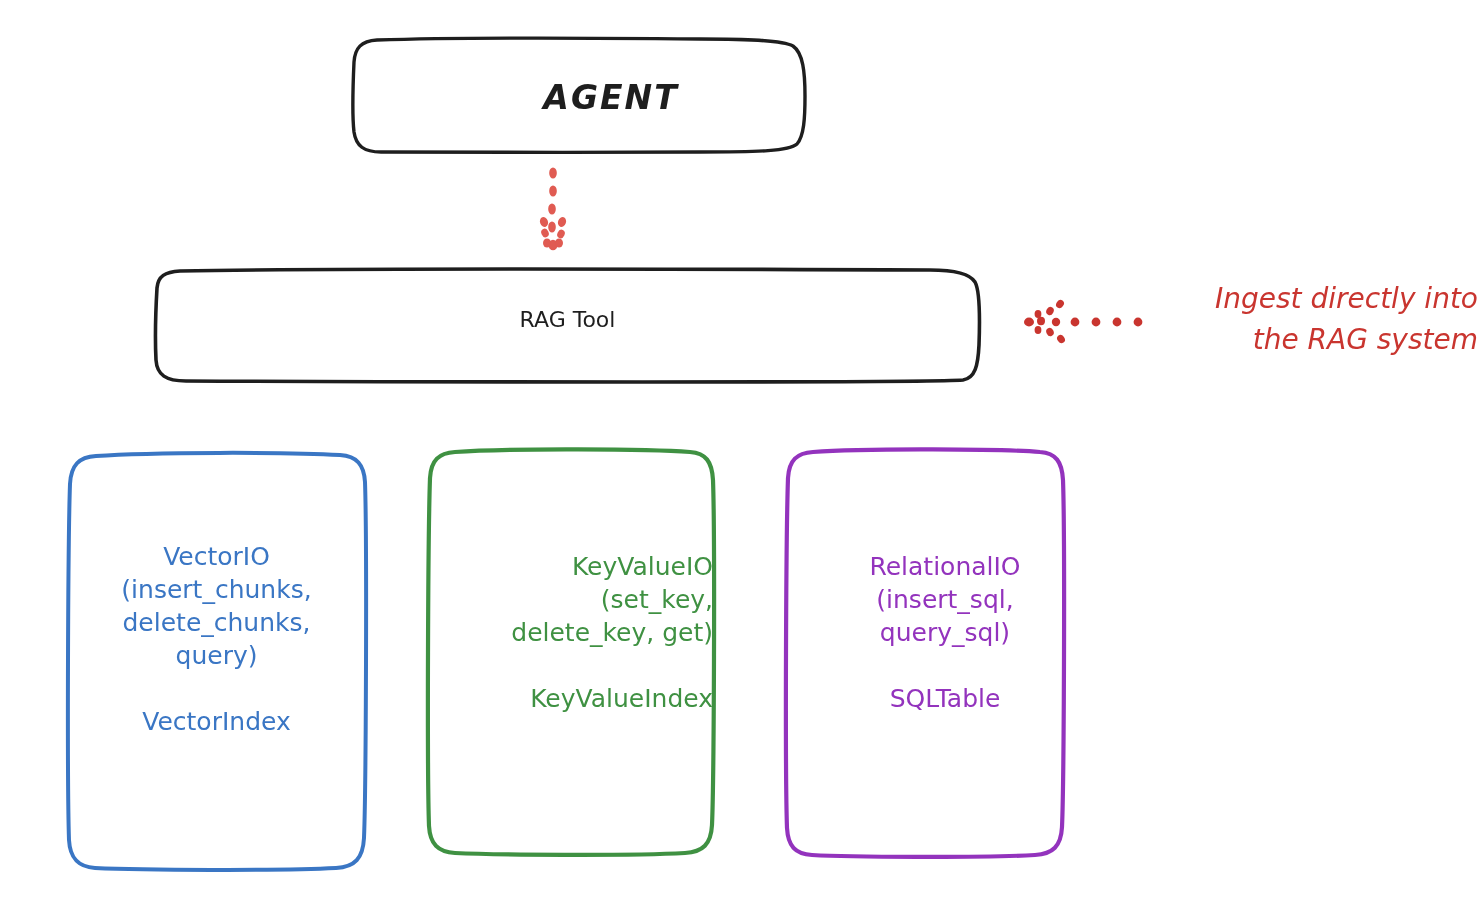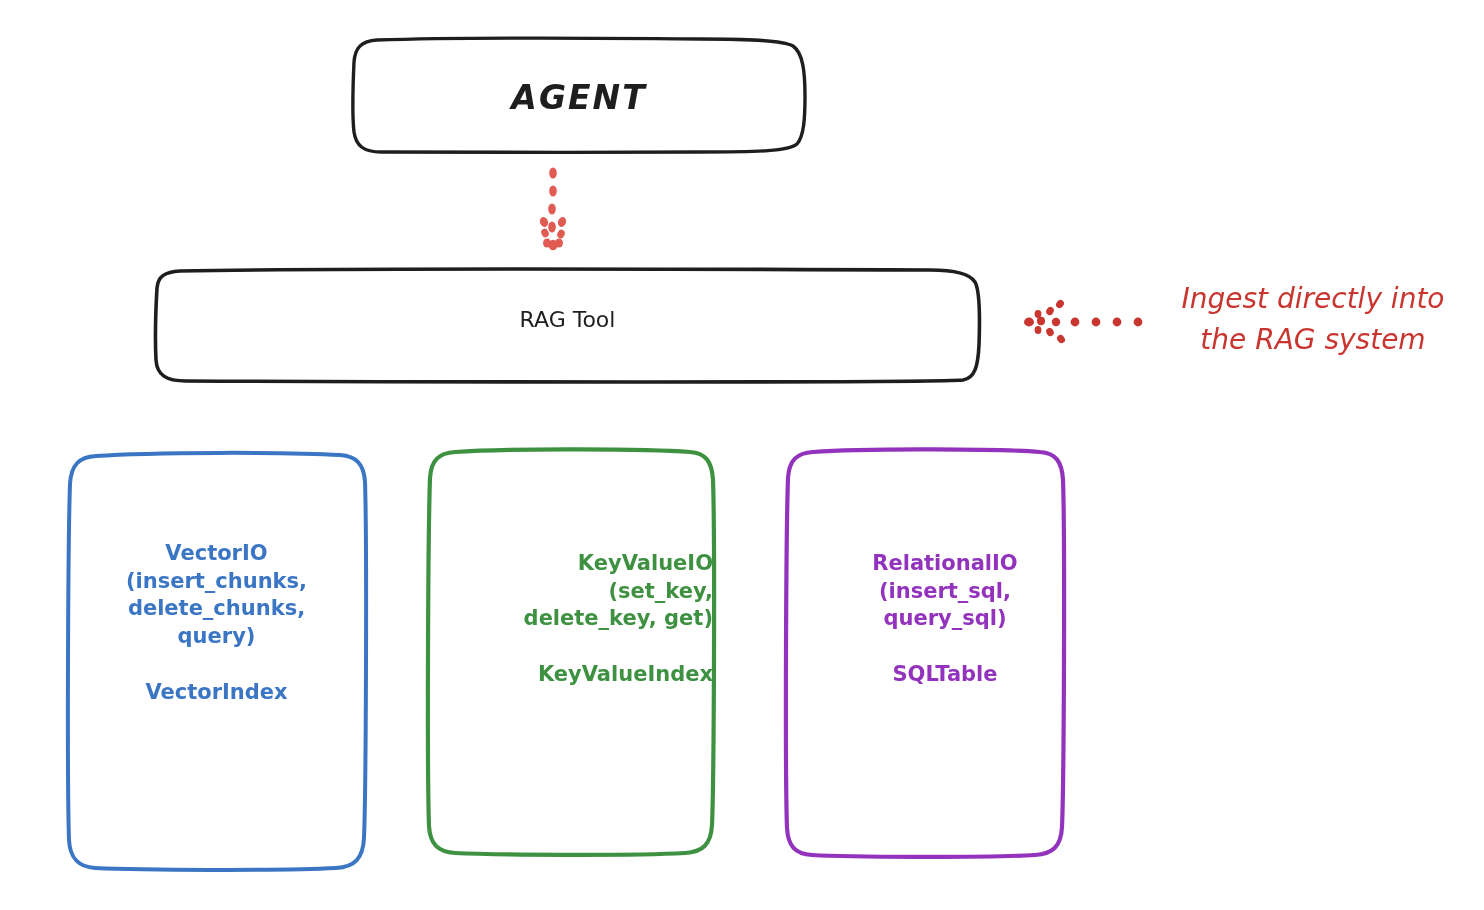--- a/index.html
+++ b/index.html
@@ -26,44 +26,44 @@
     position: absolute;
     text-align: center;
     white-space: pre;
     line-height: 1.32;
     pointer-events: none;
   }
   #agent-label    { left: 353px; top: 76px;  width: 452px;
                     font-size: 33px; color: #1e1e1e;
                     font-style: italic; font-weight: 600;
                     letter-spacing: 2px;
-                    font-family: "DejaVu Sans", sans-serif; }
+                    font-family: "DejaVu Sans", sans-serif; padding-left: 32px; }
   #rag-label      { left: 155px; top: 305px; width: 825px;
                     font-size: 22px; color: #1e1e1e;
                     font-family: "DejaVu Sans", sans-serif; }
 
   
-  .store-label    { font-size: 21px; font-weight: 700; }
+  .store-label    { font-size: 25px; font-weight: 400; }
 
   #vector-label   { left: 68px;  top: 540px; width: 297px; color: #3a76c4; }
   #kv-label       { left: 428px; top: 550px; width: 285px; color: #3f9142; text-align: right; }
   #rel-label      { left: 807px; top: 550px; width: 276px; color: #9333bd; }
 
   
   #ingest-note {
     position: absolute;
     left: 1148px;
     top: 279px;
     width: 330px;
     color: #c9352f;
     font-size: 28px;
     line-height: 1.45;
     font-style: italic;
     white-space: pre-line;
-    text-align: center;
+    text-align: right;
     font-family: "DejaVu Sans", sans-serif;
   }
 </style>
 </head>
 <body>
 
 <svg id="canvas" viewBox="0 0 1484 910" xmlns="http://www.w3.org/2000/svg">
 
   <g>
     <path id="agent-box-path" d="M 377 40

